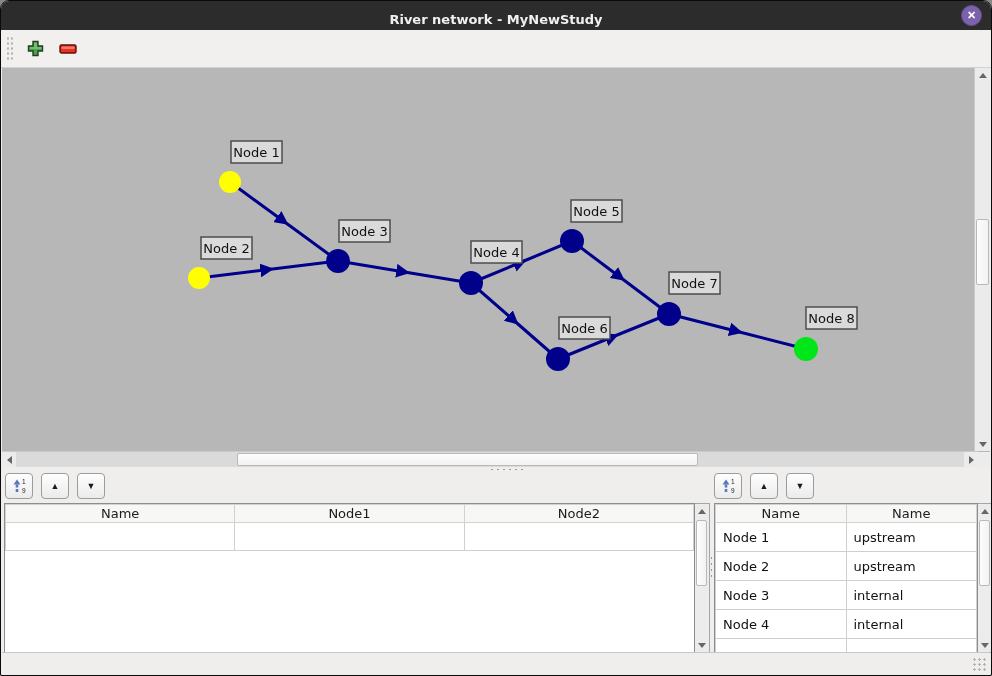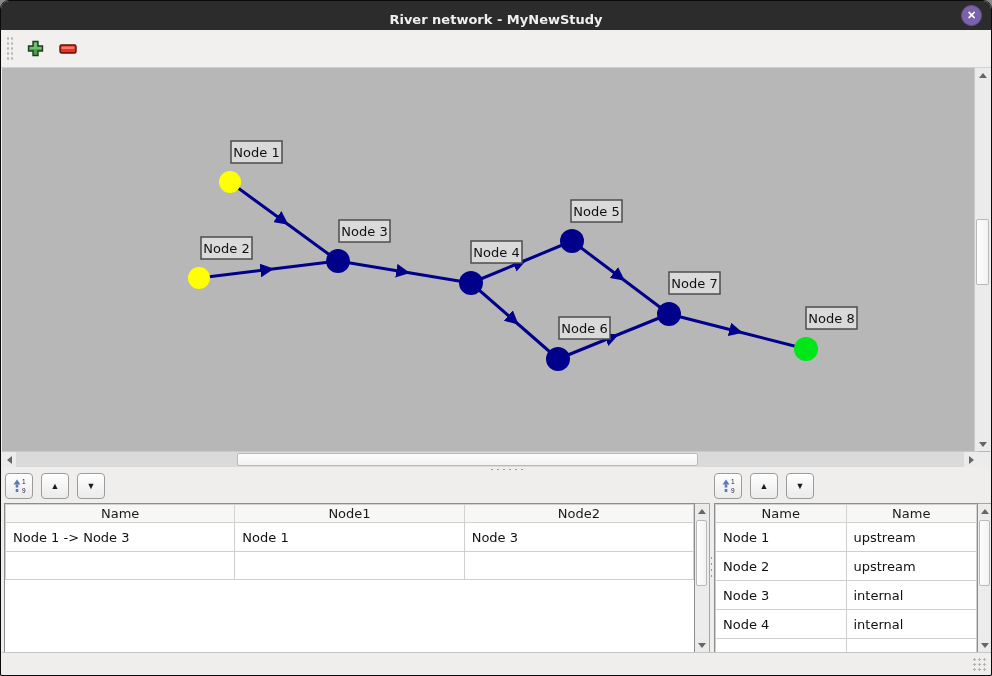--- a/index.html
+++ b/index.html
@@ -229,25 +229,20 @@
       <div class="tbox left" data-name="reaches-table-container">
         <table data-name="reaches-table">
             <thead>
               <tr>
                 <th data-name="column-header">Name</th>
                 <th data-name="column-header">Node1</th>
                 <th data-name="column-header">Node2</th>
               </tr>
             </thead>
             <tbody>
-              <tr data-name="table-row">
-                <td data-name="table-cell">Node 1 -&gt; Node 3</td>
-                <td data-name="table-cell">Node 1</td>
-                <td data-name="table-cell">Node 3</td>
-              </tr>
               <tr data-name="table-row-partial">
                 <td data-name="table-cell"></td>
                 <td data-name="table-cell"></td>
                 <td data-name="table-cell"></td>
               </tr>
             </tbody>
           </table>
       </div>
       <div class="tscroll" data-name="reaches-table-scrollbar">
         <div class="sb-btn v" style="top:0;" data-name="scroll-up-button">

